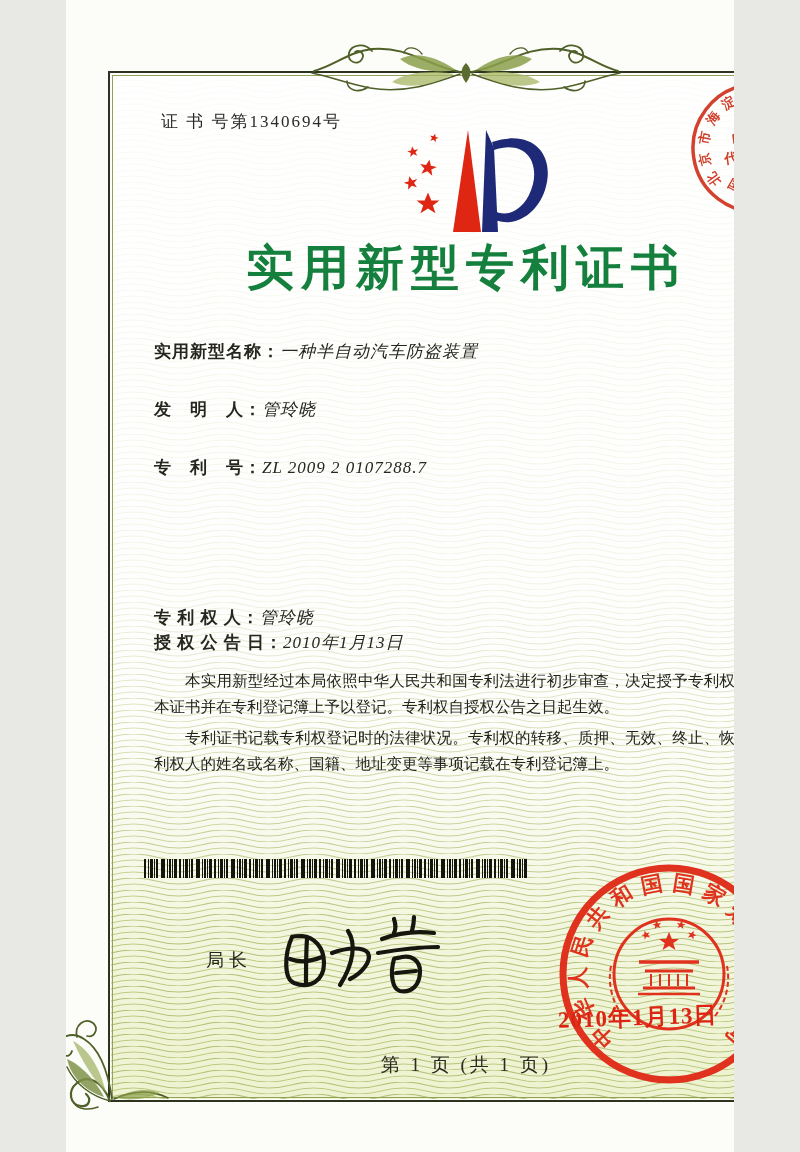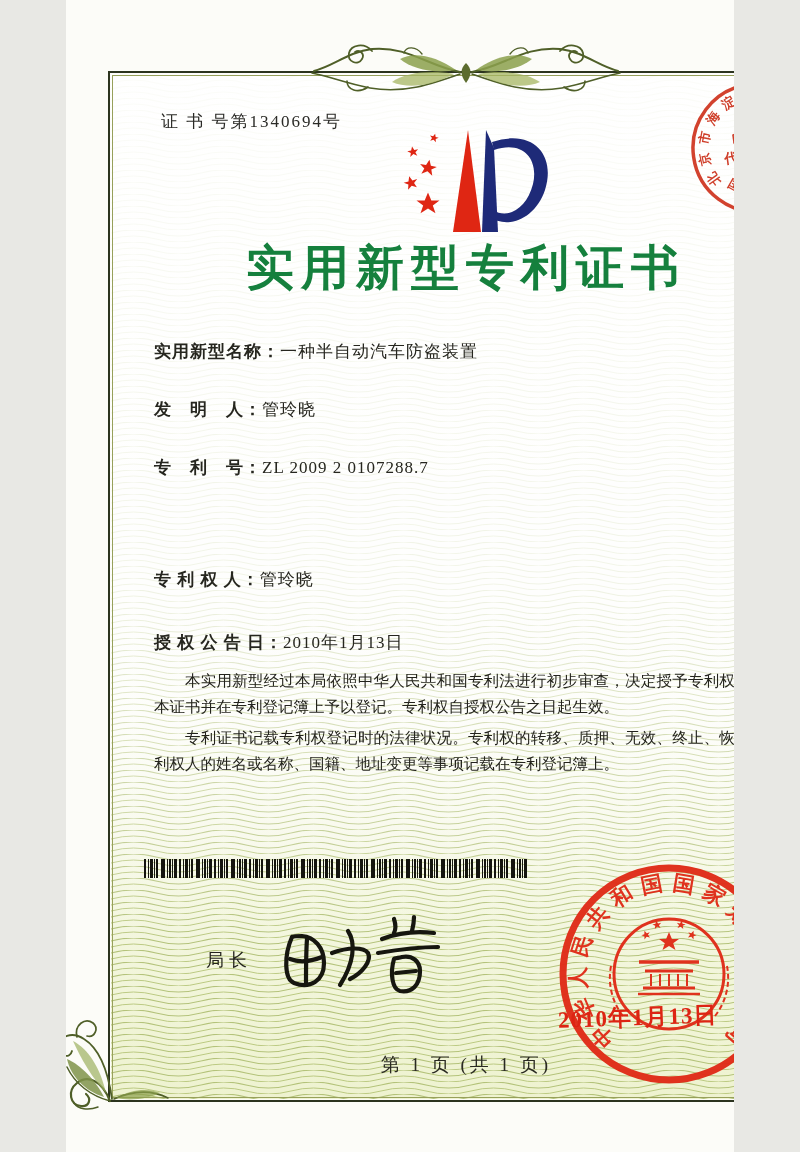--- a/index.html
+++ b/index.html
@@ -10,21 +10,21 @@
   }
   .abs{position:absolute;}
   
   .frame-outer{left:42px;top:71px;width:712px;height:1031px;border:2.5px solid #2c341f;box-sizing:border-box;}
   .frame-inner{position:absolute;left:2px;top:2px;right:2px;bottom:2px;border:1px solid #97a05a;}
   
   .cert-number{left:95px;top:110px;font-size:17px;letter-spacing:2px;color:#2a2a26;}
   .page-title{left:0;top:236px;width:800px;text-align:center;font-size:48px;font-weight:bold;letter-spacing:7px;color:#15803d;}
   .field-row{left:88px;width:620px;font-size:17px;color:#26261f;white-space:nowrap;}
   .field-label{letter-spacing:1px;font-weight:bold;}
-  .field-value{letter-spacing:1px;}
+  .field-value{letter-spacing:1px;font-style:italic;}
   .body-text{left:88px;top:668px;width:628px;font-size:15.5px;line-height:26px;text-align:justify;color:#23231c;}
   .body-text p{margin:0 0 5px 0;text-indent:2em;}
   .issuer-label{left:140px;top:948px;font-size:18px;letter-spacing:5px;color:#23231c;}
   .footer-page{left:0;top:1052px;width:800px;text-align:center;font-size:19px;letter-spacing:3px;color:#2a2a22;}
   .seal-date{left:492px;top:1002px;font-size:23px;font-weight:bold;color:#dd2413;letter-spacing:1px;transform:rotate(-2deg);}
   .stamp-svg{left:620px;top:77px;}
   .seal-svg{left:487px;top:858px;opacity:.96;}
   .logo-svg{left:316px;top:126px;}
   .sig-svg{left:196px;top:903px;}
   .barcode-svg{left:78px;top:859px;}
@@ -138,21 +138,21 @@
 
   <div class="abs field-row" style="top:340px">
     <span class="field-label">实用新型名称：</span><span class="field-value">一种半自动汽车防盗装置</span>
   </div>
   <div class="abs field-row" style="top:398px">
     <span class="field-label">发　明　人：</span><span class="field-value">管玲晓</span>
   </div>
   <div class="abs field-row" style="top:456px">
     <span class="field-label">专　利　号：</span><span class="field-value">ZL 2009 2 0107288.7</span>
   </div>
-  <div class="abs field-row" style="top:568px">
+  <div class="abs field-row" style="top:606px">
     <span class="field-label">专 利 权 人：</span><span class="field-value">管玲晓</span>
   </div>
   <div class="abs field-row" style="top:631px">
     <span class="field-label">授 权 公 告 日：</span><span class="field-value">2010年1月13日</span>
   </div>
 
   <div class="abs body-text">
     <p>本实用新型经过本局依照中华人民共和国专利法进行初步审查，决定授予专利权，颁发本证书并在专利登记簿上予以登记。专利权自授权公告之日起生效。</p>
     <p>专利证书记载专利权登记时的法律状况。专利权的转移、质押、无效、终止、恢复和专利权人的姓名或名称、国籍、地址变更等事项记载在专利登记簿上。</p>
   </div>

